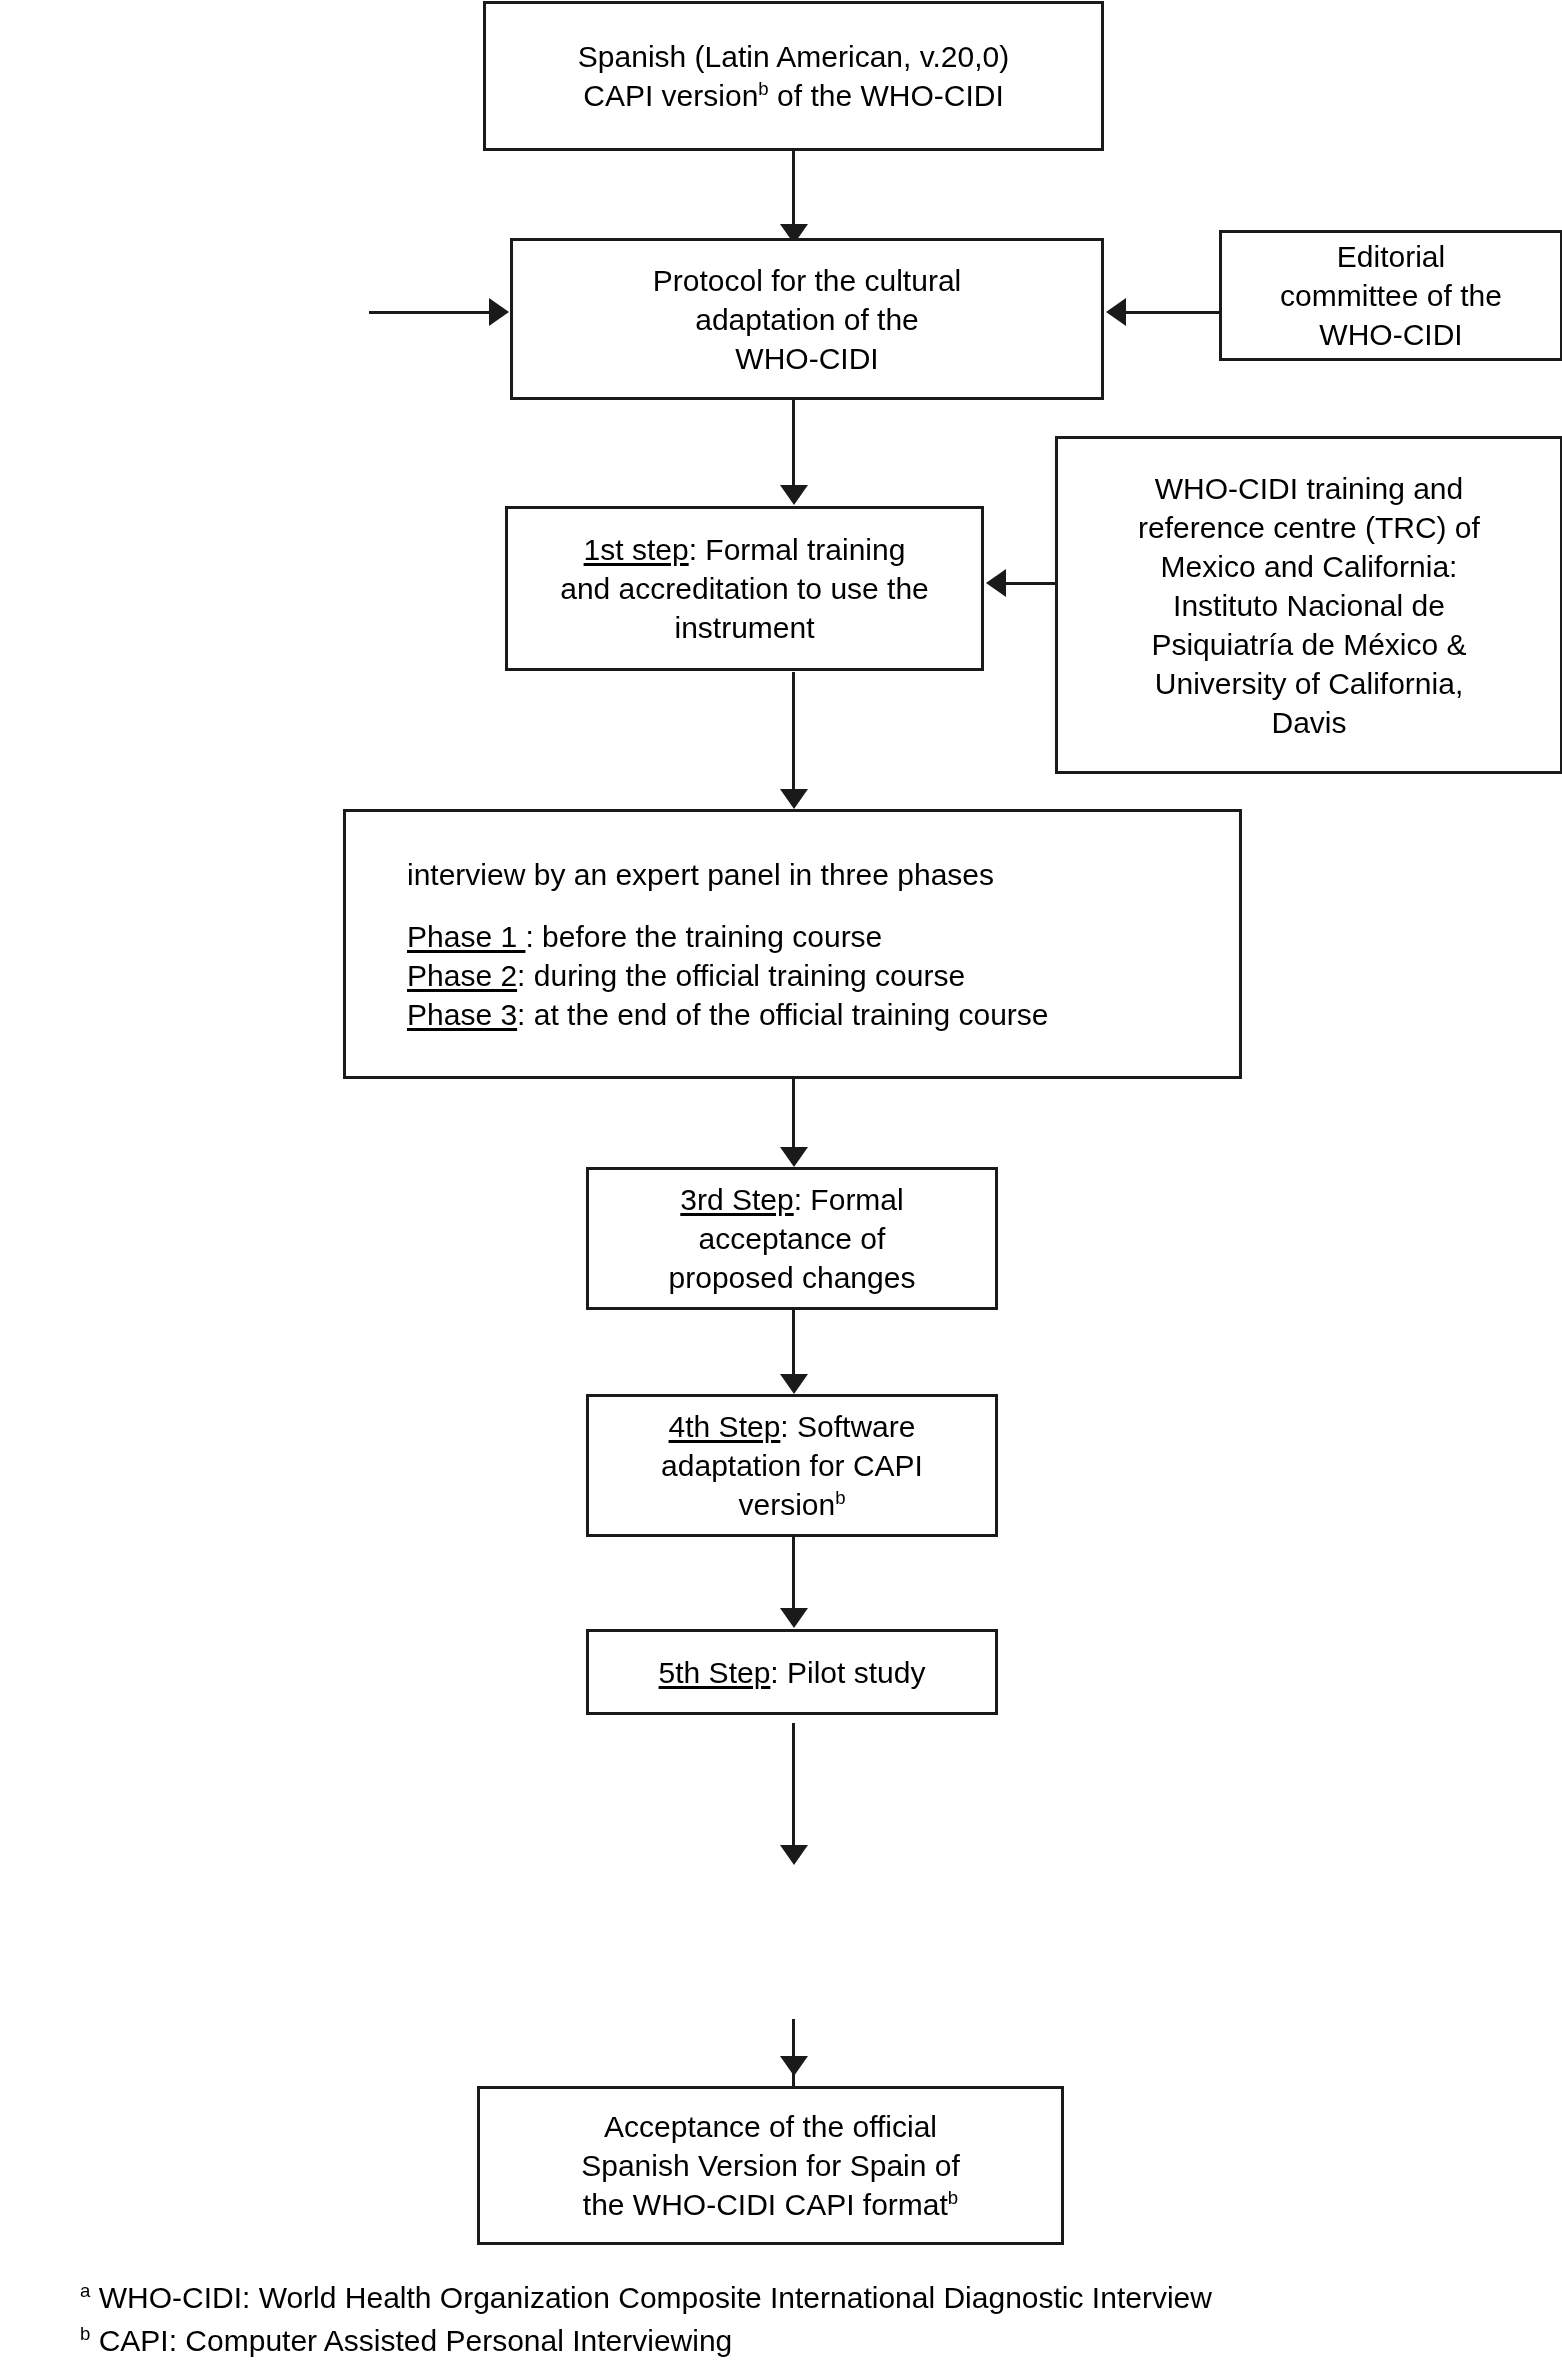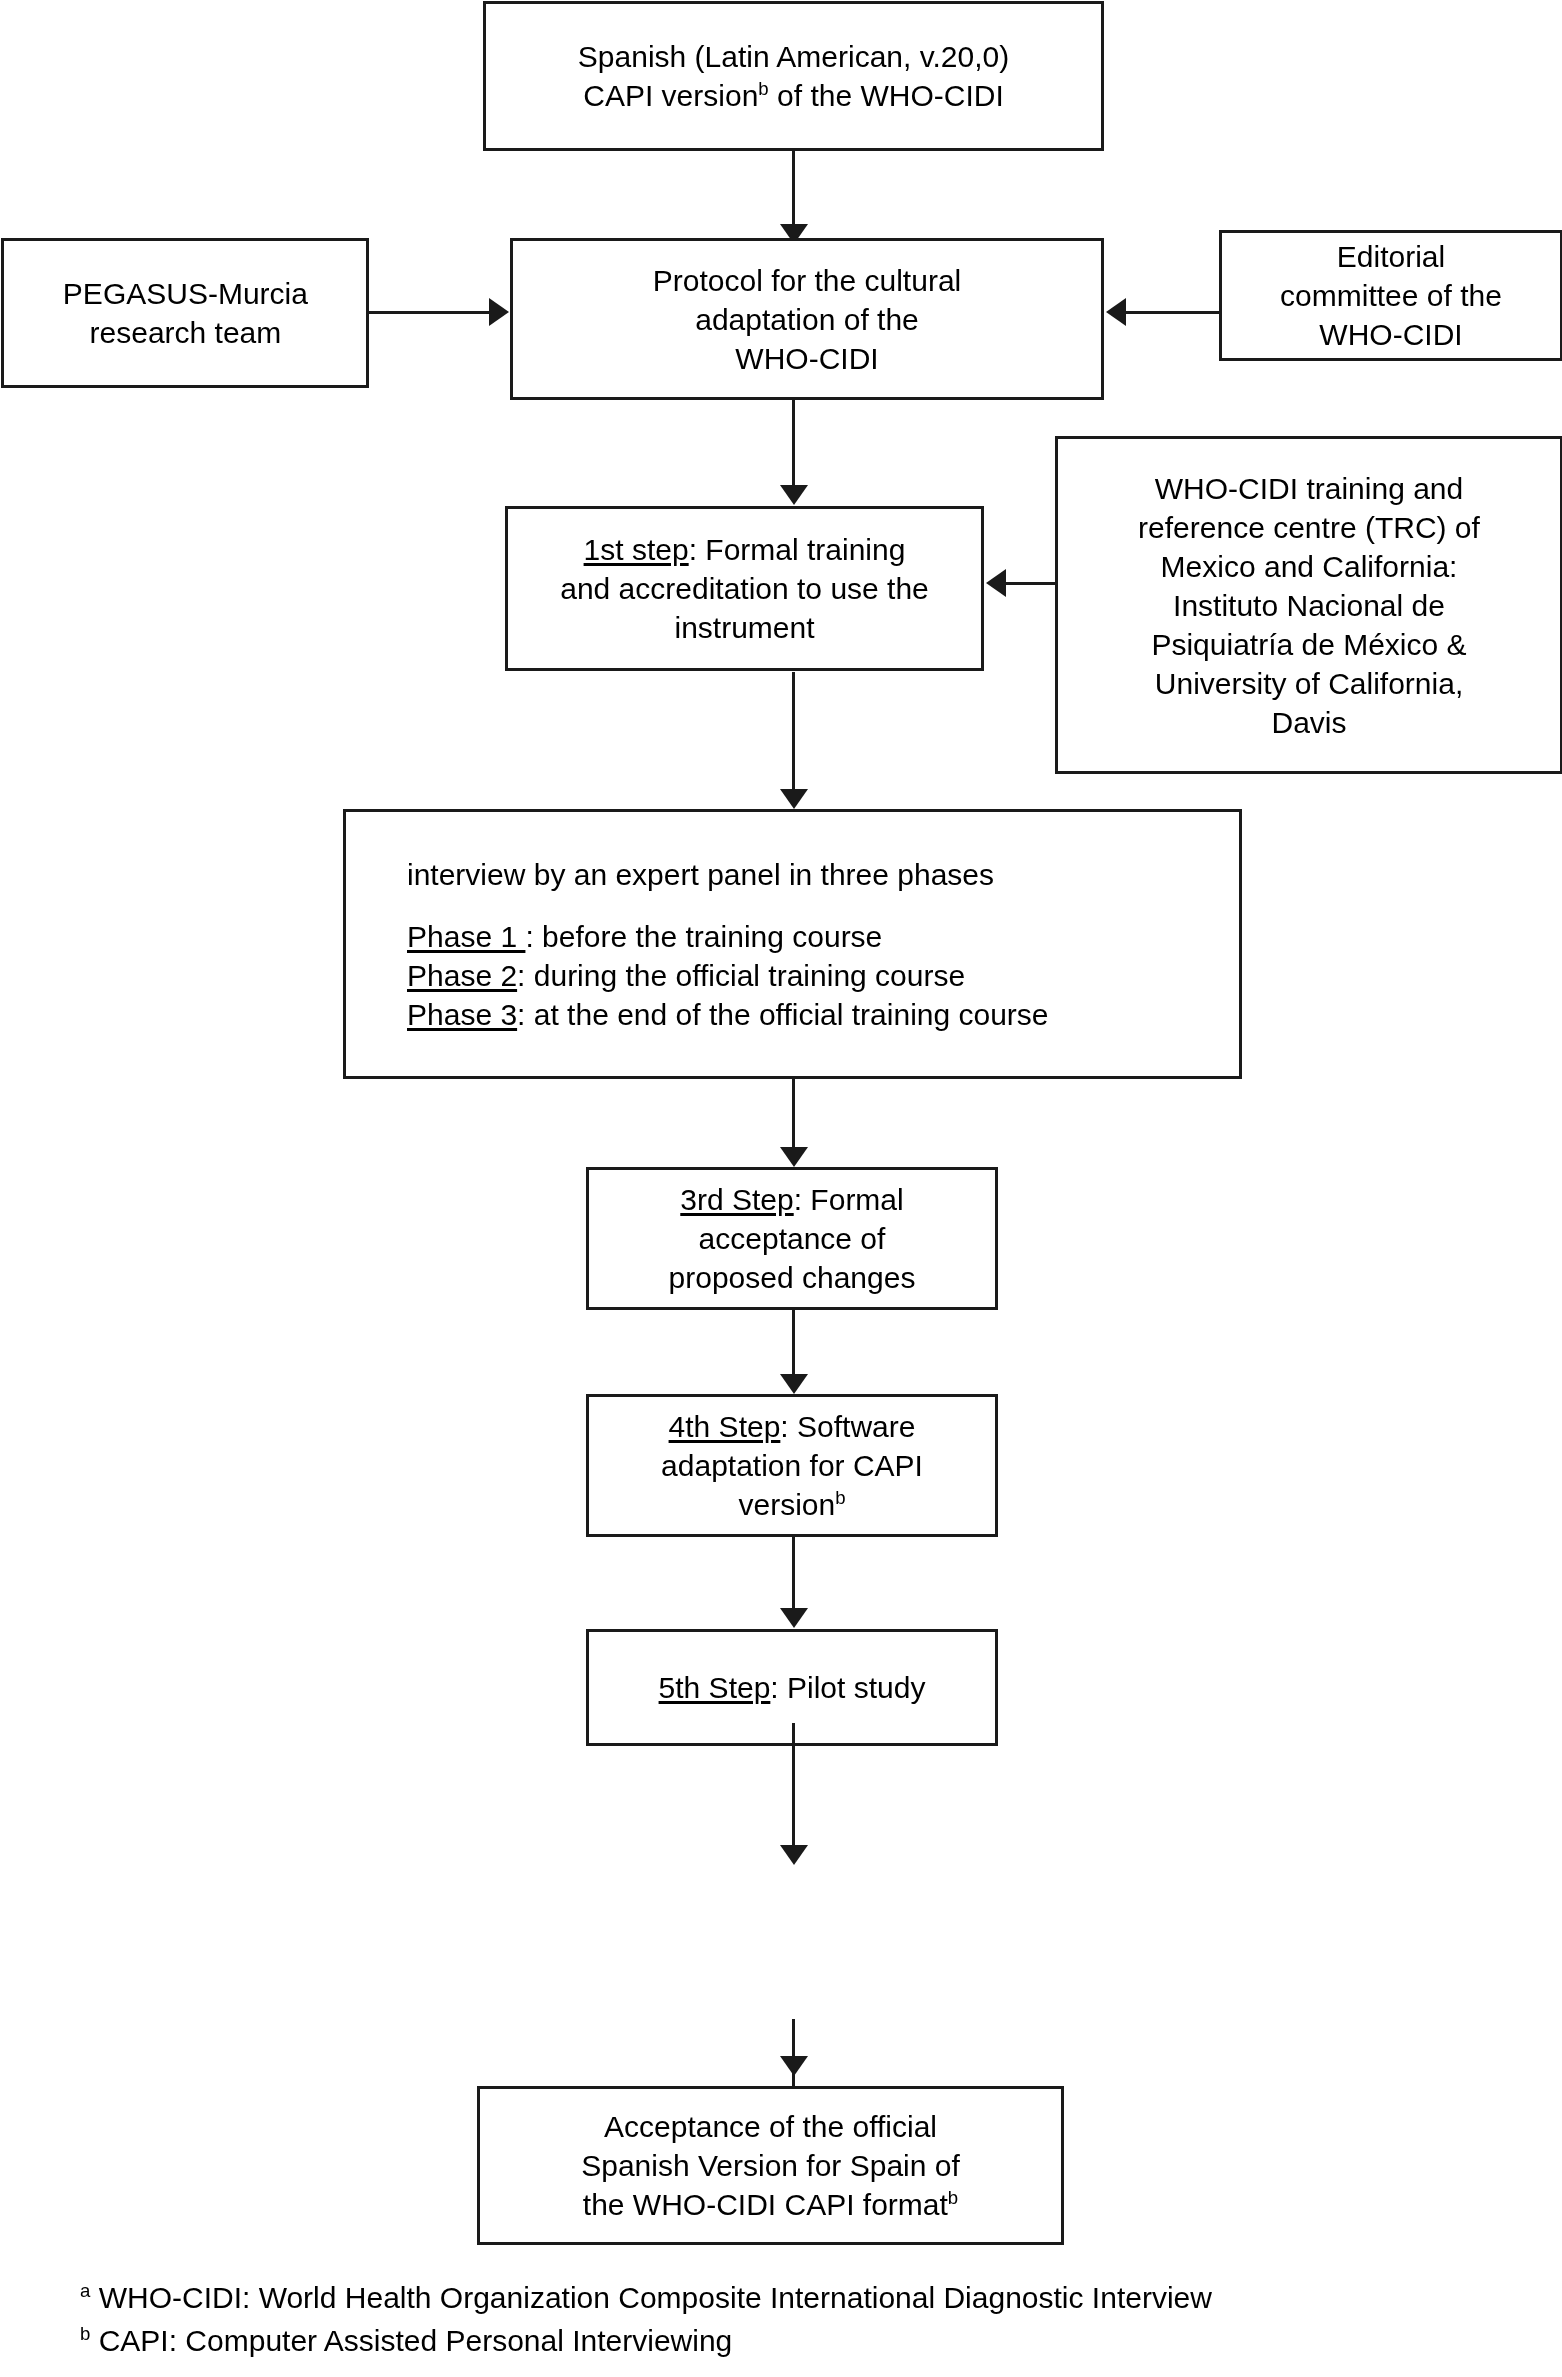--- a/index.html
+++ b/index.html
@@ -71,24 +71,20 @@
 <div id="canvas">
 
   <div class="node" style="left:483px; top:1.4px; width:621px; height:150px;">
     <p>Spanish (Latin American, v.20,0)</p>
     <p><span>CAPI version</span><sup>b</sup><span> of the WHO-CIDI</span></p>
   </div>
 
   <div class="conn vline" style="left:792px; top:151px; height:81px;"></div>
   <div class="arrow arrow-down" style="left:780px; top:224px;"></div>
 
-  <div class="node" style="left:1.4px; top:238px; width:368px; height:150px;">
-    <p>PEGASUS-Murcia</p>
-    <p>research team</p>
-  </div>
 
   <div class="node" style="left:510px; top:238px; width:594px; height:162px;">
     <p>Protocol for the cultural</p>
     <p>adaptation of the</p>
     <p>WHO-CIDI</p>
   </div>
 
   <div class="node" style="left:1219px; top:230px; width:344px; height:131px;">
     <p>Editorial</p>
     <p>committee of the</p>
@@ -148,21 +144,21 @@
 
   <div class="node" style="left:586px; top:1394px; width:412px; height:143px;">
     <p><span class="u">4th Step</span><span>: Software</span></p>
     <p>adaptation for CAPI</p>
     <p><span>version</span><sup>b</sup></p>
   </div>
 
   <div class="conn vline" style="left:792px; top:1537px; height:78px;"></div>
   <div class="arrow arrow-down" style="left:780px; top:1608px;"></div>
 
-  <div class="node" style="left:586px; top:1629px; width:412px; height:117px;text-align:center;">
+  <div class="node" style="left:586px; top:1629px; width:412px; height:86px;text-align:center;">
     <p><span class="u">5th Step</span><span>: Pilot study</span></p>
   </div>
 
   <div class="conn vline" style="left:792px; top:1723px; height:128px;"></div>
   <div class="arrow arrow-down" style="left:780px; top:1845px;"></div>
 
 
   <div class="conn vline" style="left:792px; top:2019px; height:88px;"></div>
   <div class="arrow arrow-down" style="left:780px; top:2056px;"></div>
 

